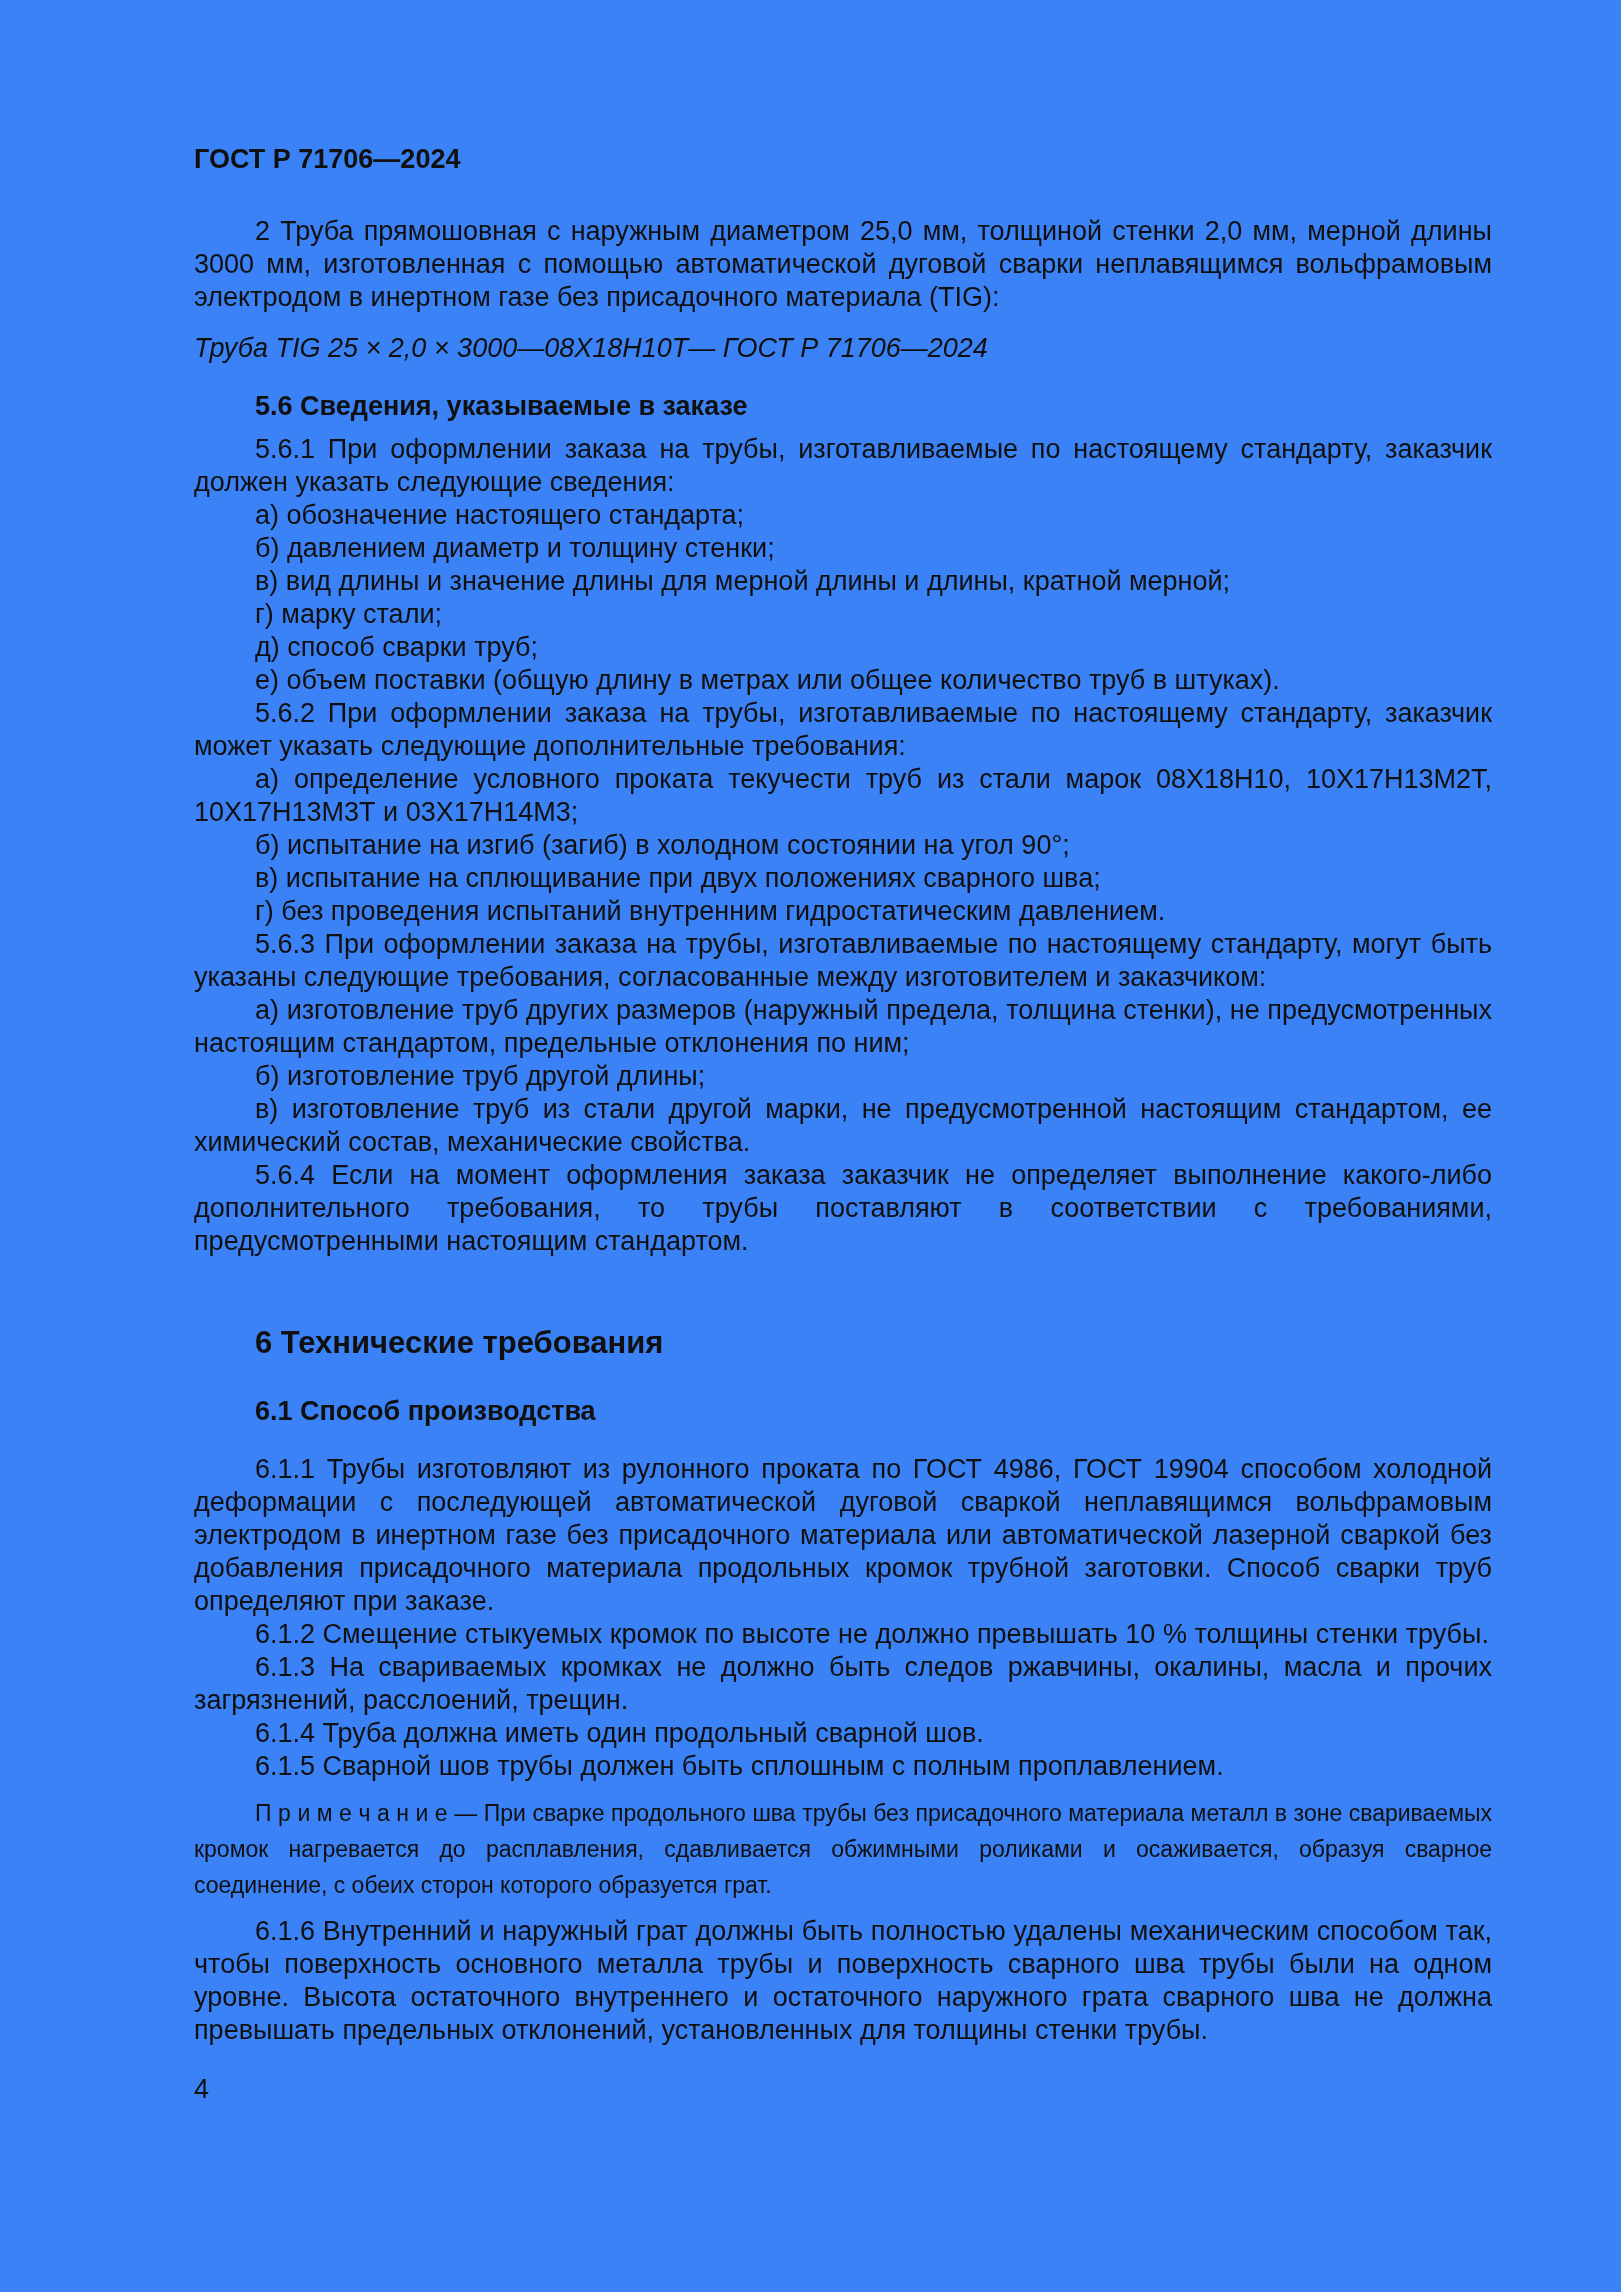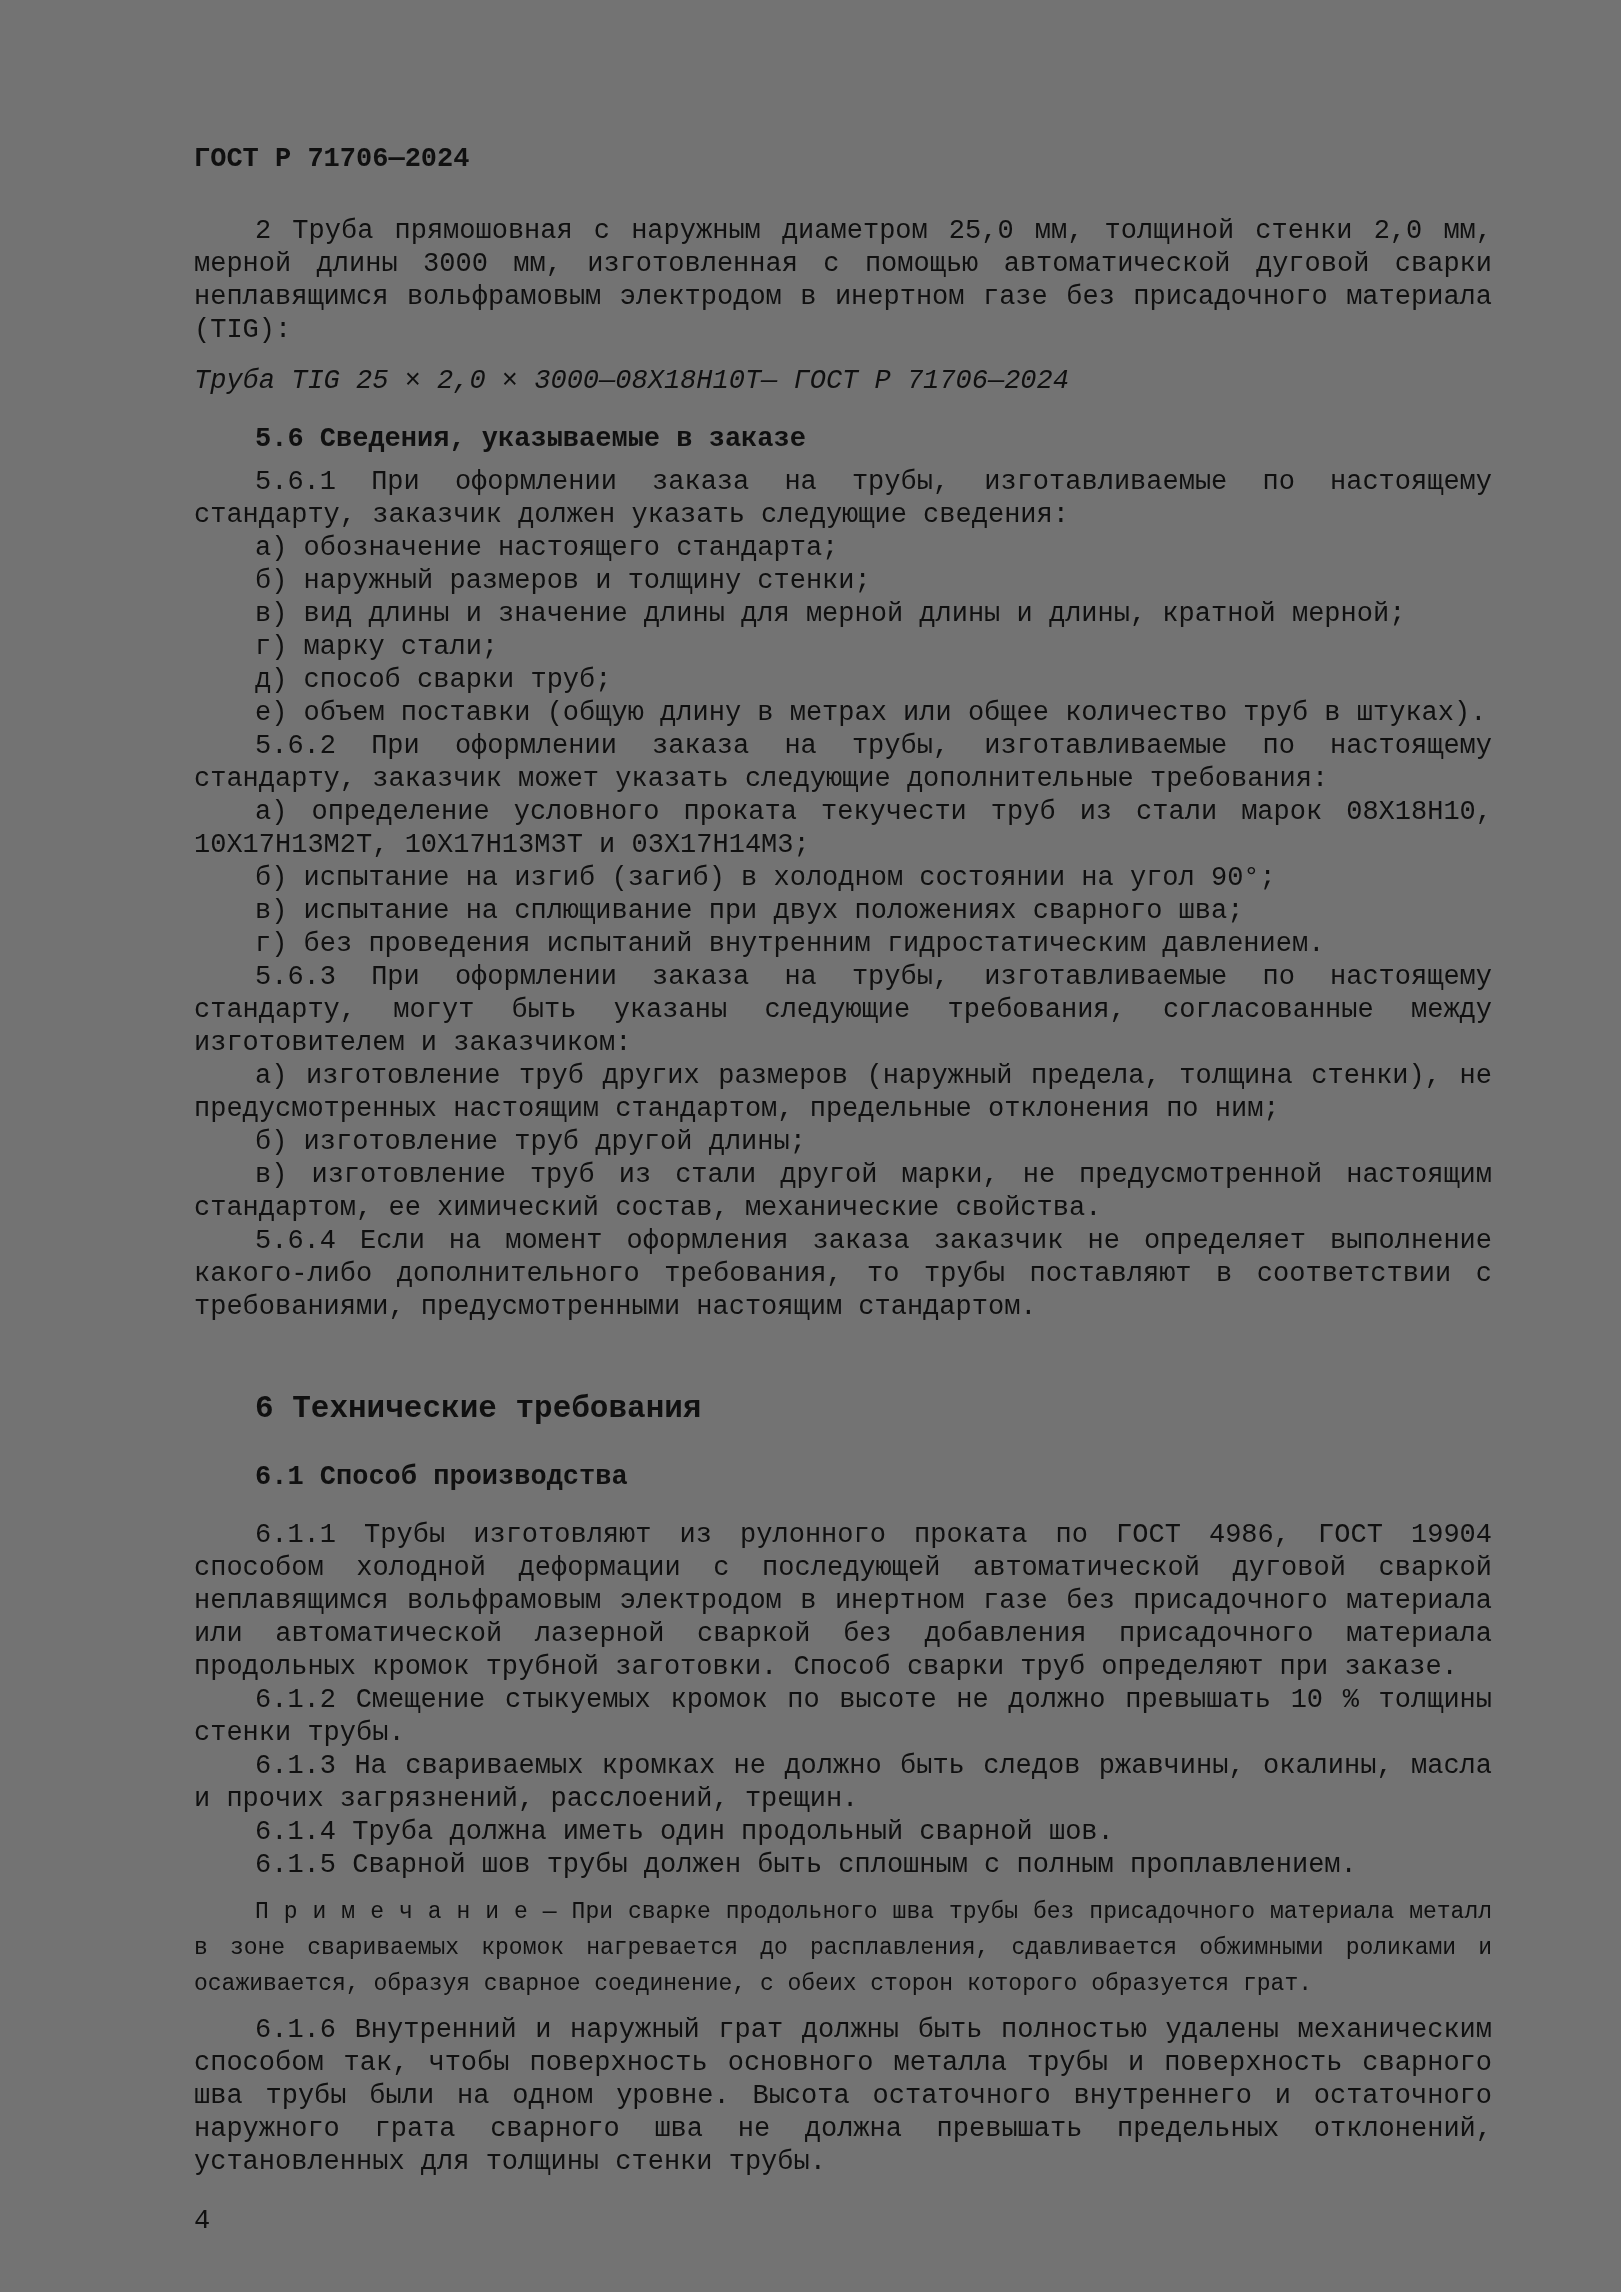--- a/index.html
+++ b/index.html
@@ -6,23 +6,23 @@
   html, body { background: #ffffff; }
   body {
     width: 1621px;
     height: 2293px;
     overflow: hidden;
   }
   .page {
     position: relative;
     width: 1621px;
     height: 2293px;
-    background: #737373;
+    background: #3b82f6;
     padding: 143px 129px 0 194px;
-    font-family: Liberation Mono, monospace;
+    font-family: Liberation Sans, sans-serif;
     font-size: 27px;
     line-height: 33px;
     color: #101010;
   }
   .running-header {
     font-weight: 700;
     margin-bottom: 39px;
   }
   p.body {
     text-align: justify;
@@ -70,21 +70,21 @@
 <div class="page">
 
   <div class="running-header">ГОСТ Р 71706—2024</div>
 
   <p class="body">2 Труба прямошовная с наружным диаметром 25,0 мм, толщиной стенки 2,0 мм, мерной длины 3000 мм, изготовленная с помощью автоматической дуговой сварки неплавящимся вольфрамовым электродом в инертном газе без присадочного материала (TIG):</p>
   <p class="formula">Труба TIG 25 × 2,0 × 3000—08Х18Н10Т— ГОСТ Р 71706—2024</p>
 
   <h3 class="subheading">5.6 Сведения, указываемые в заказе</h3>
   <p class="body">5.6.1 При оформлении заказа на трубы, изготавливаемые по настоящему стандарту, заказчик должен указать следующие сведения:</p>
   <p class="body">а) обозначение настоящего стандарта;</p>
-  <p class="body">б) наружный размеров и толщину стенки;</p>
+  <p class="body">б) давлением диаметр и толщину стенки;</p>
   <p class="body">в) вид длины и значение длины для мерной длины и длины, кратной мерной;</p>
   <p class="body">г) марку стали;</p>
   <p class="body">д) способ сварки труб;</p>
   <p class="body">е) объем поставки (общую длину в метрах или общее количество труб в штуках).</p>
 
   <p class="body">5.6.2 При оформлении заказа на трубы, изготавливаемые по настоящему стандарту, заказчик может указать следующие дополнительные требования:</p>
   <p class="body">а) определение условного проката текучести труб из стали марок 08Х18Н10, 10Х17Н13М2Т, 10Х17Н13М3Т и 03Х17Н14М3;</p>
   <p class="body">б) испытание на изгиб (загиб) в холодном состоянии на угол 90°;</p>
   <p class="body">в) испытание на сплющивание при двух положениях сварного шва;</p>
   <p class="body">г) без проведения испытаний внутренним гидростатическим давлением.</p>

